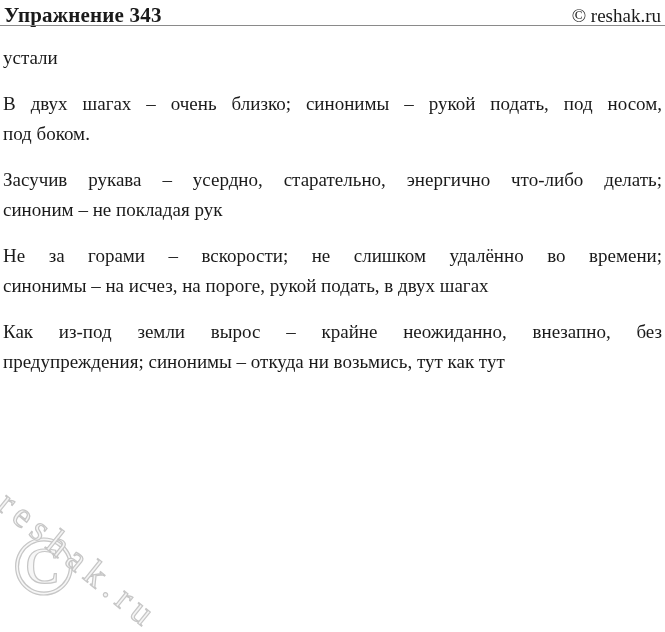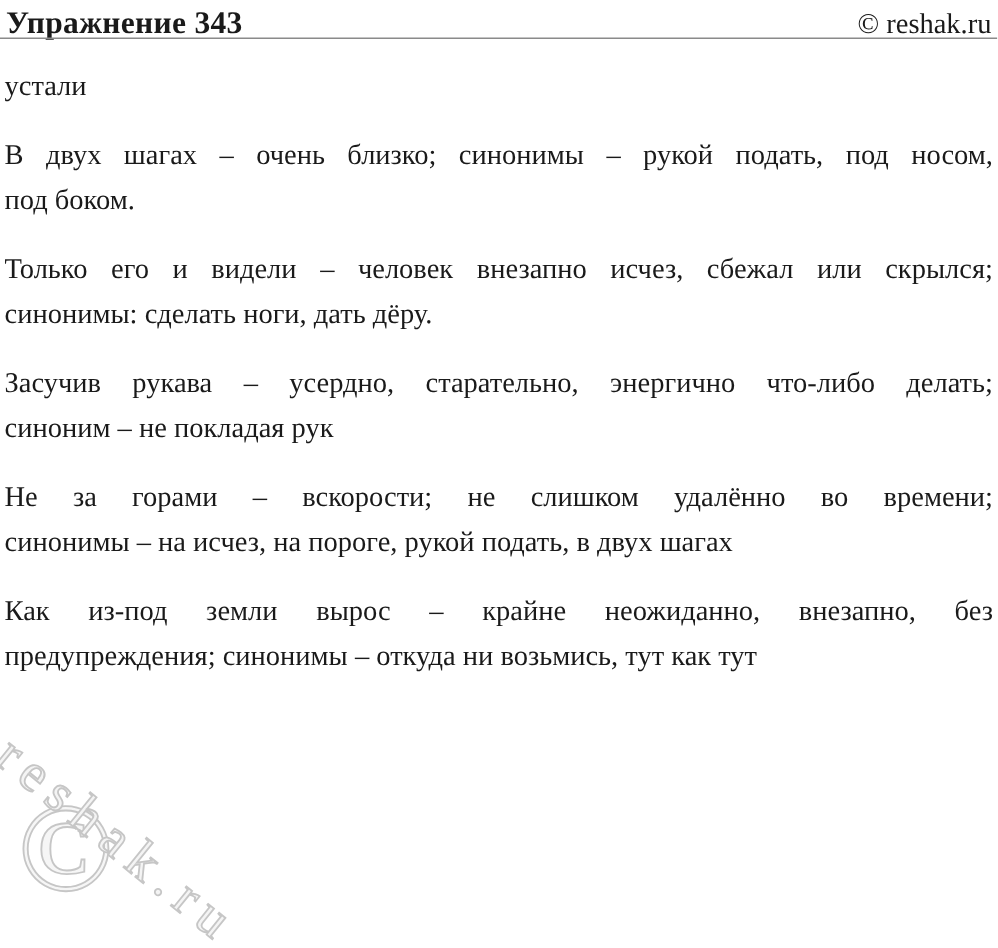--- a/index.html
+++ b/index.html
@@ -114,24 +114,20 @@
 
     <div class="para">
       <span class="line">устали</span>
     </div>
 
     <div class="para">
       <span class="line line-first">В двух шагах – очень близко; синонимы – рукой подать, под носом,</span>
       <span class="line">под боком.</span>
     </div>
 
-    <div class="para">
-      <span class="line line-first">Только его и видели – человек внезапно исчез, сбежал или скрылся;</span>
-      <span class="line">синонимы: сделать ноги, дать дёру.</span>
-    </div>
 
 
     <div class="para">
       <span class="line line-first">Засучив рукава – усердно, старательно, энергично что-либо делать;</span>
       <span class="line">синоним – не покладая рук</span>
     </div>
 
     <div class="para">
       <span class="line line-first">Не за горами – вскорости; не слишком удалённо во времени;</span>
       <span class="line">синонимы – на исчез, на пороге, рукой подать, в двух шагах</span>

